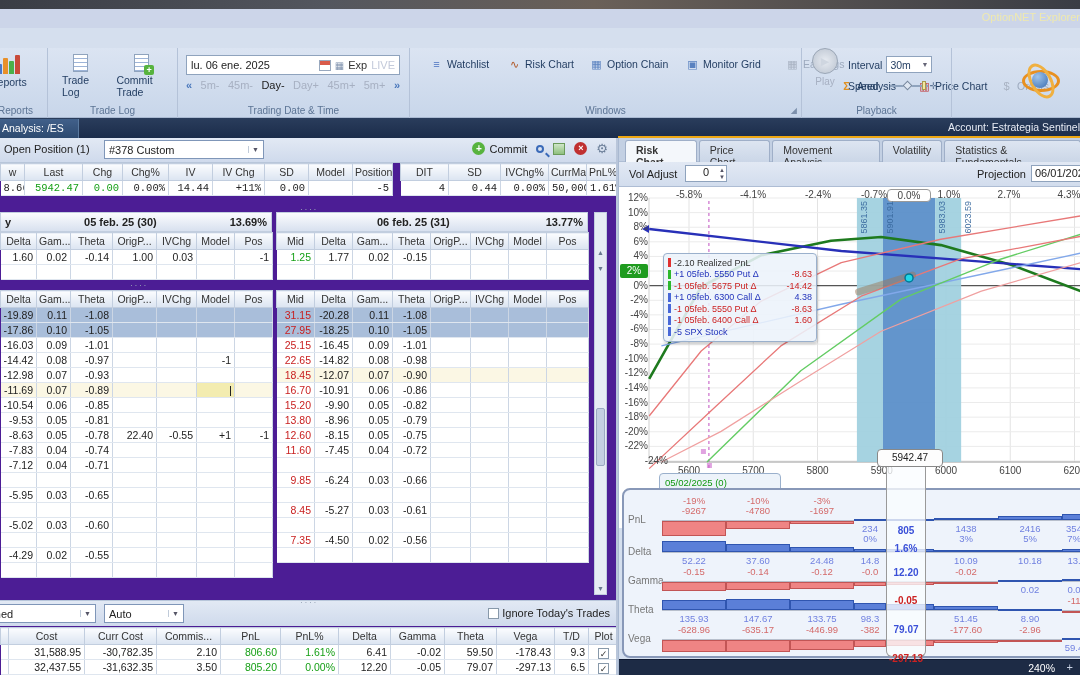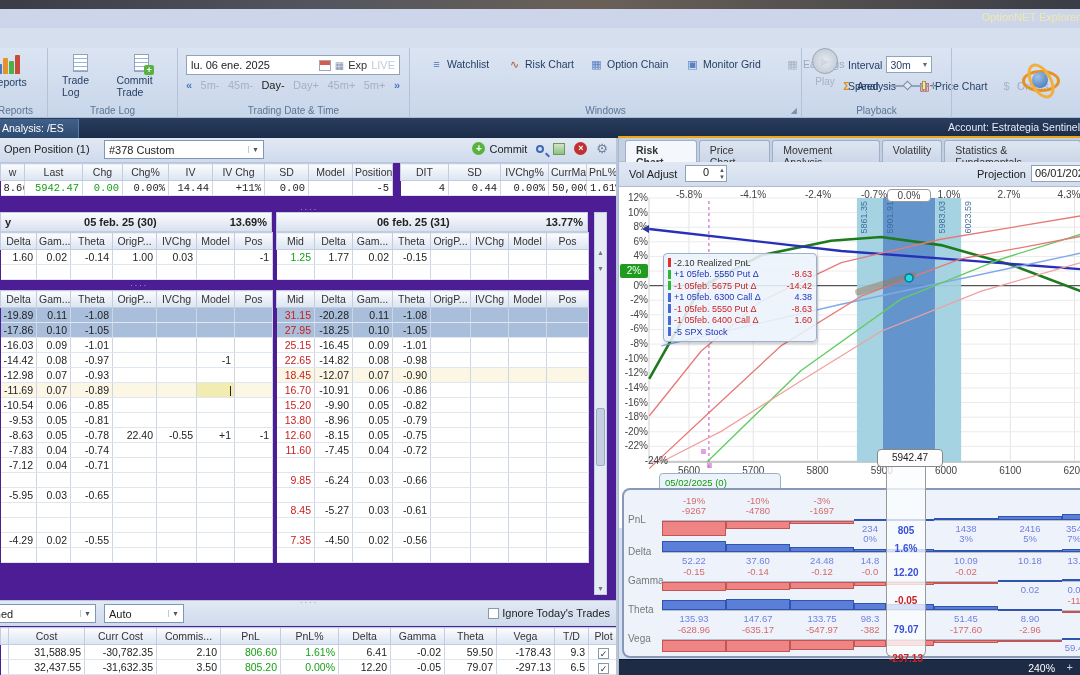--- a/index.html
+++ b/index.html
@@ -586,20 +586,29 @@
             <tr class="plain">
             <td></td>
               <td></td>
             <td></td>
               <td></td>
             <td></td>
               <td></td>
             <td></td>
           </tr>
             <tr class="plain">
+            <td>-5.02</td>
+              <td>0.03</td>
+            <td>-0.60</td>
+              <td></td>
+            <td></td>
+              <td></td>
+            <td></td>
+          </tr>
+            <tr class="plain">
             <td></td>
               <td></td>
             <td></td>
               <td></td>
             <td></td>
               <td></td>
             <td></td>
           </tr>
             <tr class="plain">
             <td>-4.29</td>
@@ -1203,21 +1212,21 @@
           <div class="gk-lab pos" style="left: 381px; top: 126px;">8.90</div>
           <div class="gk-bar neg" style="left: 441px; width: 24px; top: 123px; height: 1.5px;"></div>
           <div class="gk-lab neg" style="left: 425px; top: 108px;">-11</div>
           <div class="gk-name" style="left: 7px; top: 145px;">Vega</div>
           <div class="gk-base" style="left: 41px; top: 151px; width: 424px;"></div>
           <div class="gk-bar neg" style="left: 41px; width: 64px; top: 152px; height: 11.8827px;"></div>
           <div class="gk-lab neg" style="left: 45px; top: 137px;">-628.96</div>
           <div class="gk-bar neg" style="left: 105px; width: 64px; top: 152px; height: 12px;"></div>
           <div class="gk-lab neg" style="left: 109px; top: 137px;">-635.17</div>
           <div class="gk-bar neg" style="left: 169px; width: 64px; top: 152px; height: 10.3526px;"></div>
-          <div class="gk-lab neg" style="left: 173px; top: 137px;">-547.97</div>
+          <div class="gk-lab neg" style="left: 173px; top: 137px;">-446.99</div>
           <div class="gk-bar neg" style="left: 233px; width: 32px; top: 152px; height: 7.21697px;"></div>
           <div class="gk-lab neg" style="left: 221px; top: 137px;">-382</div>
           <div class="gk-bar neg" style="left: 265px; width: 48px; top: 152px; height: 5.61355px;"></div>
           <div class="gk-bar neg" style="left: 313px; width: 64px; top: 152px; height: 3.35532px;"></div>
           <div class="gk-lab neg" style="left: 317px; top: 137px;">-177.60</div>
           <div class="gk-bar neg" style="left: 377px; width: 64px; top: 152px; height: 1.5px;"></div>
           <div class="gk-lab neg" style="left: 381px; top: 137px;">-2.96</div>
           <div class="gk-bar pos" style="left: 441px; width: 24px; top: 149.5px; height: 1.5px;"></div>
           <div class="gk-lab pos" style="left: 425px; top: 155px;">59.4</div>
         </div>

